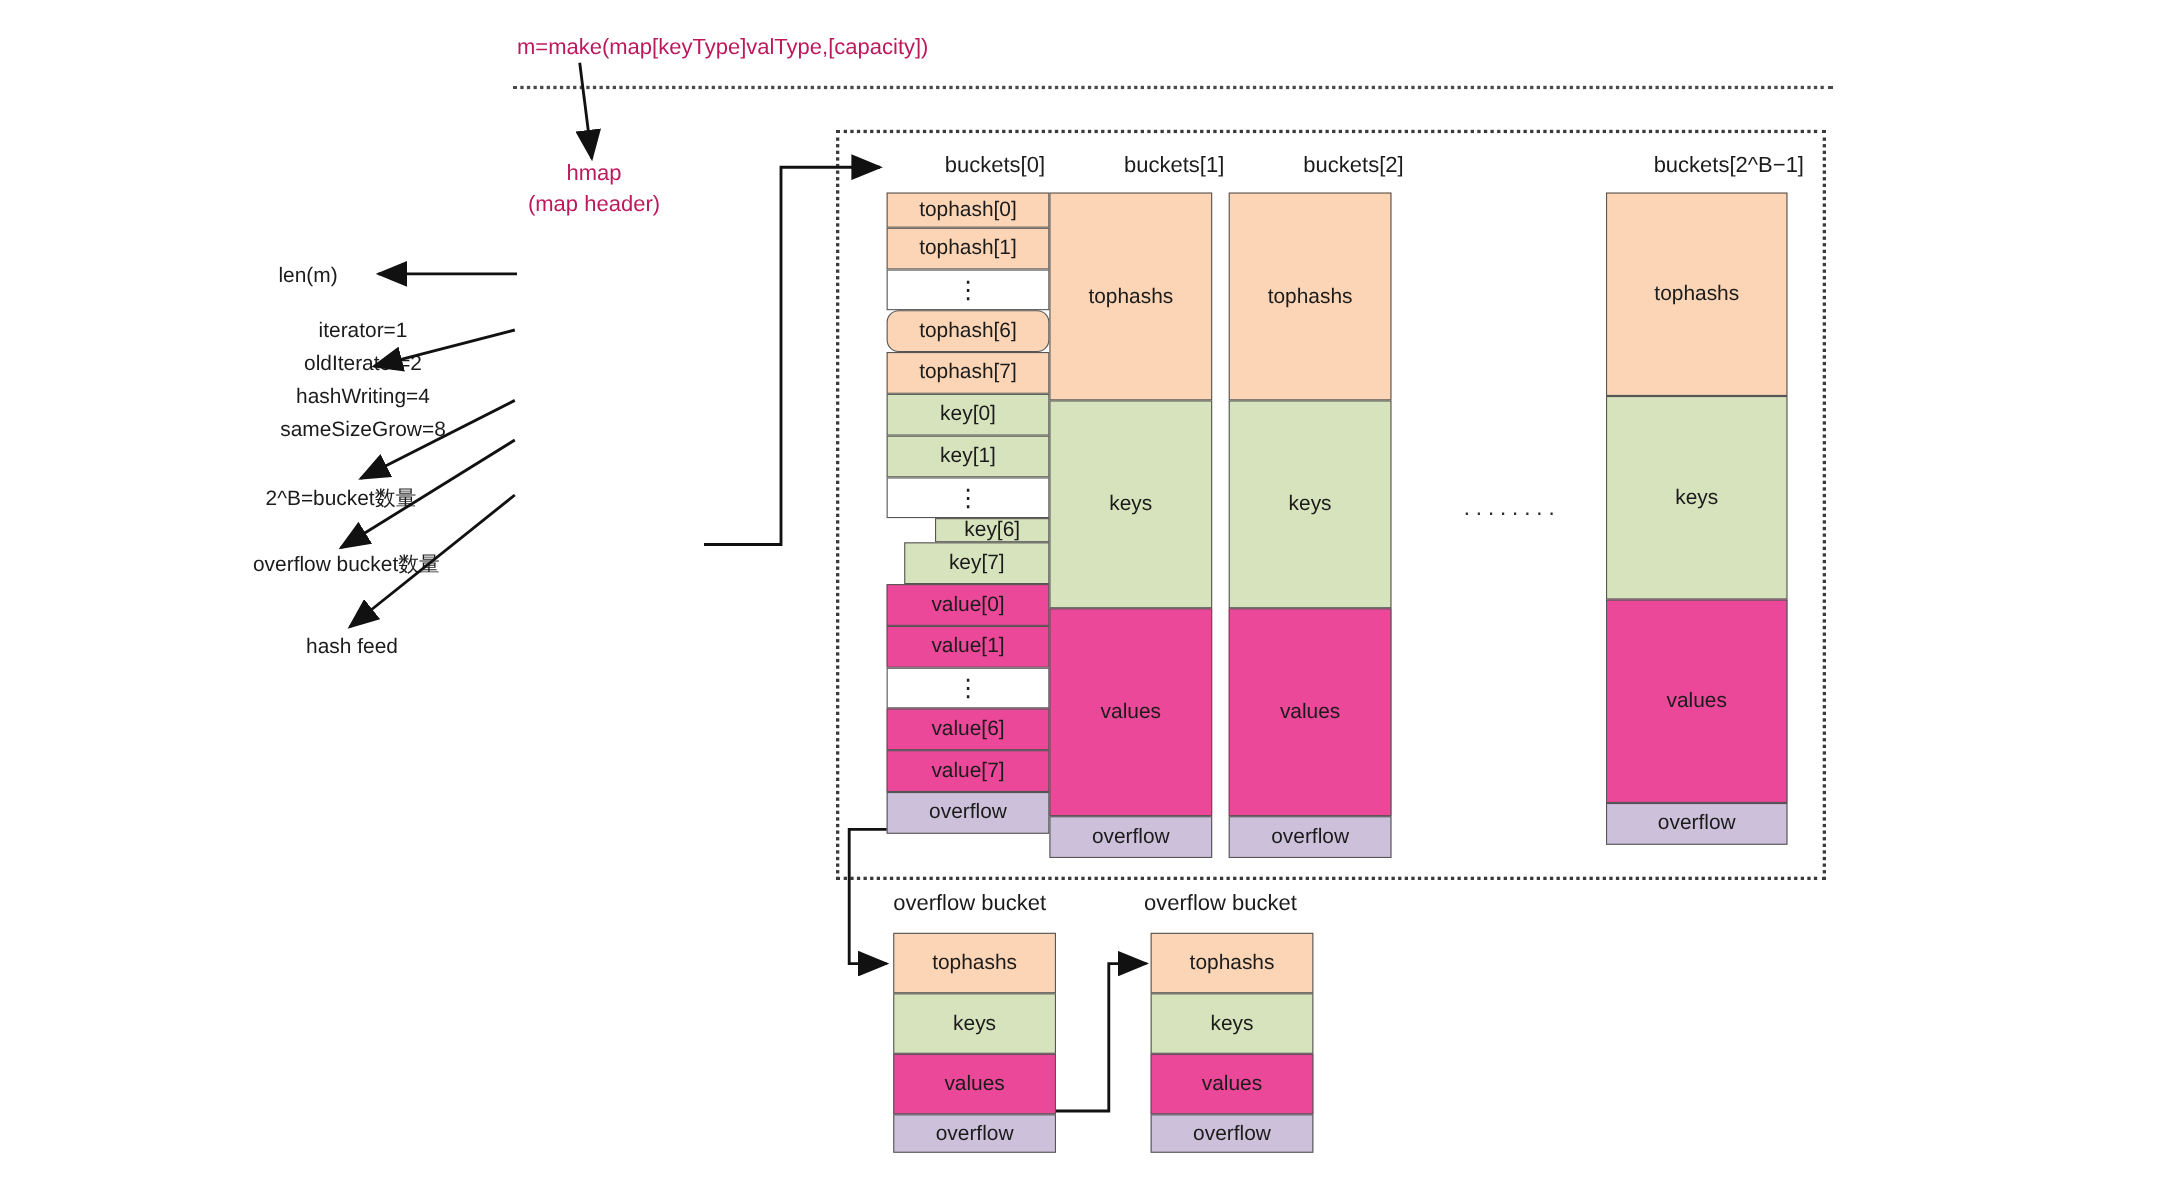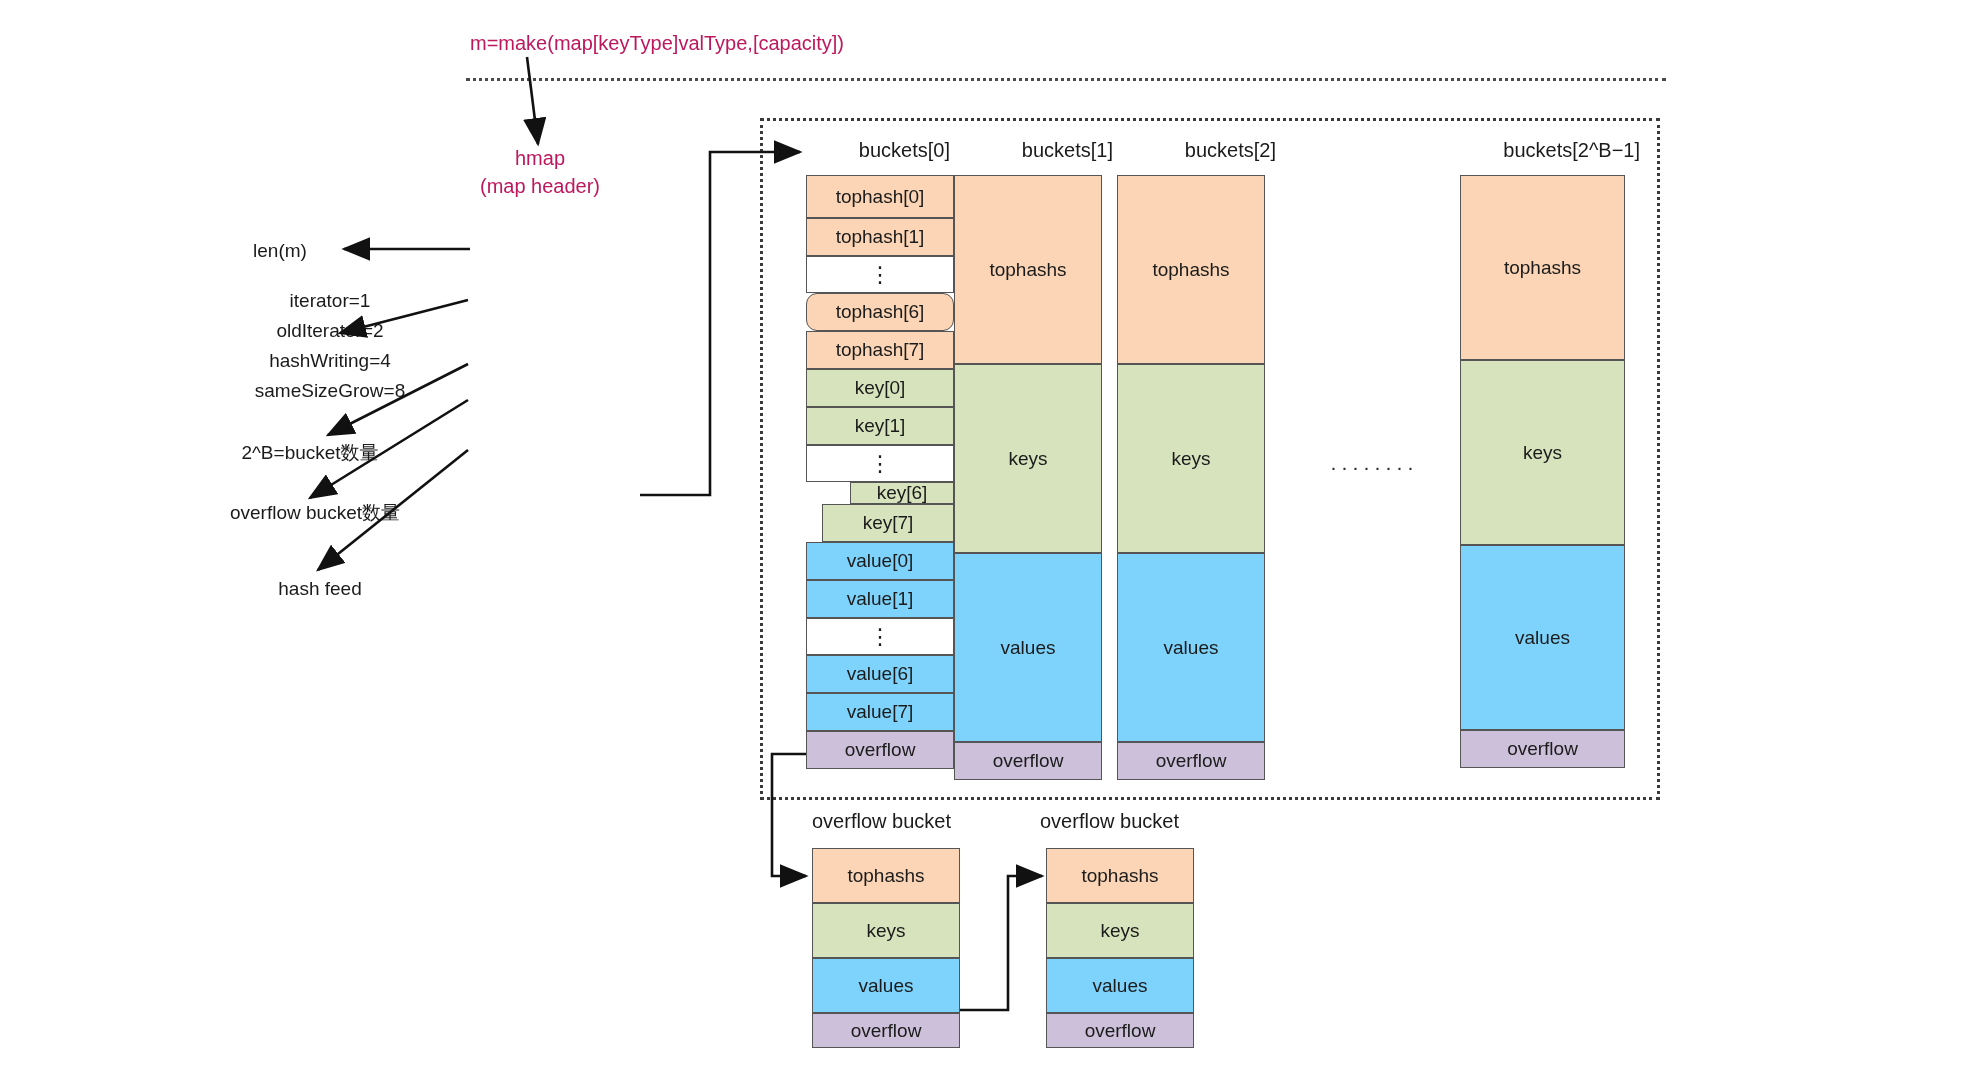--- a/index.html
+++ b/index.html
@@ -57,21 +57,21 @@
   .cell{
     border:1.6px solid #555;
     box-sizing:border-box;
     text-align:center;
     font-size:19px;
     color:#1b1b1b;
     display:flex;align-items:center;justify-content:center;
   }
   .c-top{background:#fbd5b5;}
   .c-key{background:#d7e3bc;}
-  .c-val{background:#7dd3fc;}
+  .c-val{background:#ec4899;}
   .c-ovf{background:#ccc0da;}
   .c-gap{background:#ffffff;}
   .dots-v{font-size:22px;letter-spacing:0;line-height:0.8;}
 
   .stack{position:absolute;}
 
   
   #hdots{left:1330px;top:455px;font-size:21px;letter-spacing:4px;color:#2a2a2a;}
 
   
@@ -118,21 +118,21 @@
   <div class="abs lnote" style="left:220px;top:578px;width:200px;">hash feed</div>
 
   <div class="abs" id="outer-dash"></div>
 
   <div class="abs bcol-title" style="left:790px;top:139px;width:160px;">buckets[0]</div>
   <div class="abs bcol-title" style="left:953px;top:139px;width:160px;">buckets[1]</div>
   <div class="abs bcol-title" style="left:1116px;top:139px;width:160px;">buckets[2]</div>
   <div class="abs bcol-title" style="left:1440px;top:139px;width:200px;">buckets[2^B−1]</div>
 
   <div class="stack" style="left:806px;top:175px;width:148px;">
-    <div class="cell c-top" style="height:43px;">tophash[0]</div>
+    <div class="cell c-top" style="height:32px;">tophash[0]</div>
     <div class="cell c-top" style="height:38px;">tophash[1]</div>
     <div class="cell c-gap dots-v" style="height:37px;">⋮</div>
     <div class="cell c-top" style="height:38px;border-radius:11px;">tophash[6]</div>
     <div class="cell c-top" style="height:38px;">tophash[7]</div>
 
     <div class="cell c-key" style="height:38px;">key[0]</div>
     <div class="cell c-key" style="height:38px;">key[1]</div>
     <div class="cell c-gap dots-v" style="height:37px;">⋮</div>
     <div class="cell c-key" style="height:22px;margin-left:44px;">key[6]</div>
     <div class="cell c-key" style="height:38px;margin-left:16px;">key[7]</div>

